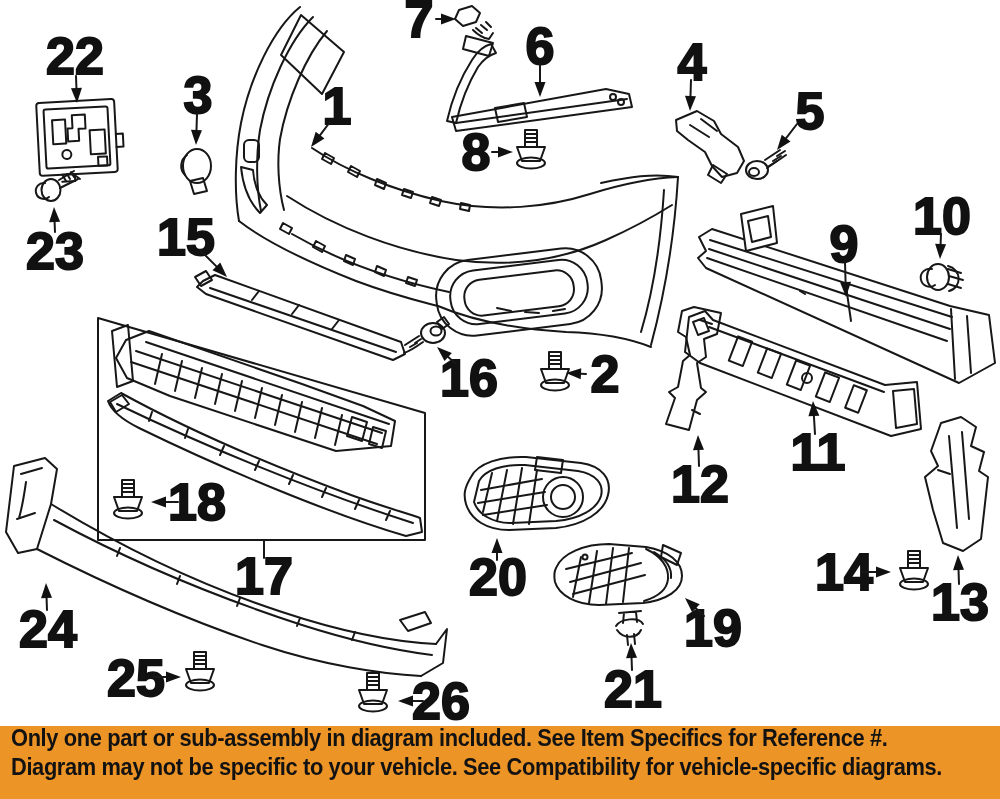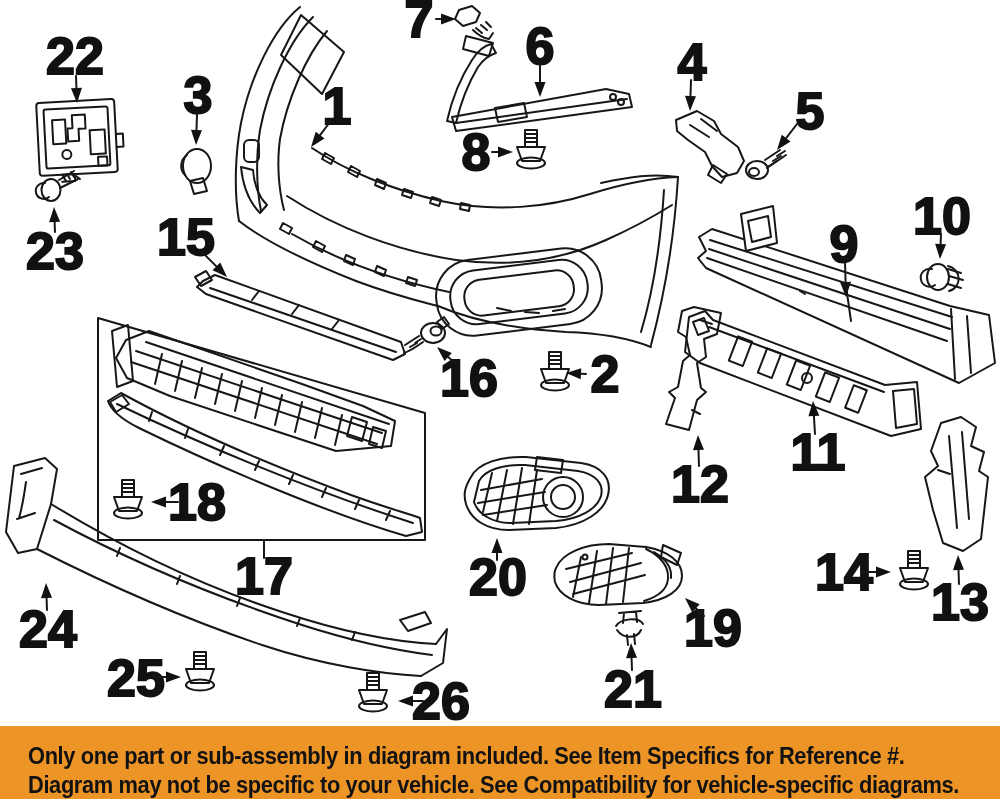--- a/index.html
+++ b/index.html
@@ -7,21 +7,21 @@
         font-family:"Liberation Sans",sans-serif;}
   #diagram-svg{position:absolute;left:0;top:0;}
   #diagram-svg path, #diagram-svg rect, #diagram-svg ellipse, #diagram-svg circle, #diagram-svg line{
       stroke:#171717;stroke-width:2;fill:none;stroke-linejoin:round;stroke-linecap:round;}
   #diagram-svg .fillw{fill:#ffffff;}
   .callout-num{font-family:"Liberation Sans",sans-serif;font-weight:bold;font-size:52px;
       fill:#111;stroke:#111;stroke-width:2px;paint-order:stroke;text-anchor:middle;}
   .callout-line{stroke:#111;stroke-width:2.6;fill:none;}
   .callout-head{fill:#111;stroke:none;}
   .banner{position:absolute;left:0;bottom:0;width:1000px;height:73px;box-sizing:border-box;
-      display:flex;flex-direction:column;justify-content:flex-end;padding-left:28px;gap:3px;}
+      display:flex;flex-direction:column;justify-content:flex-start;padding-left:11px;gap:3px;}
   .banner-line{font-weight:bold;font-size:23.5px;letter-spacing:-0.4px;color:#121212;
       white-space:nowrap;transform:scaleX(.93);transform-origin:0 50%;line-height:1.1;}
 </style>
 </head>
 <body>
 
 <div class="page">
 
 <svg id="diagram-svg" width="1000" height="799" viewBox="0 0 1000 799">
   <defs>

